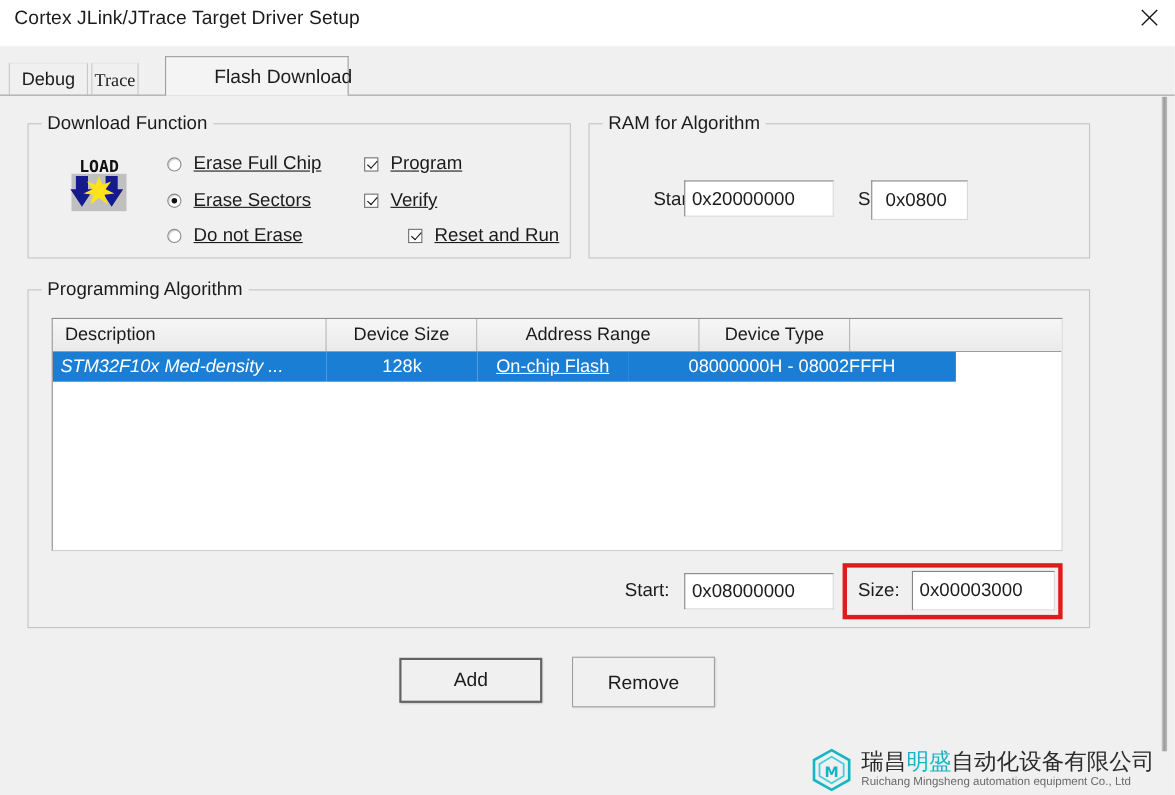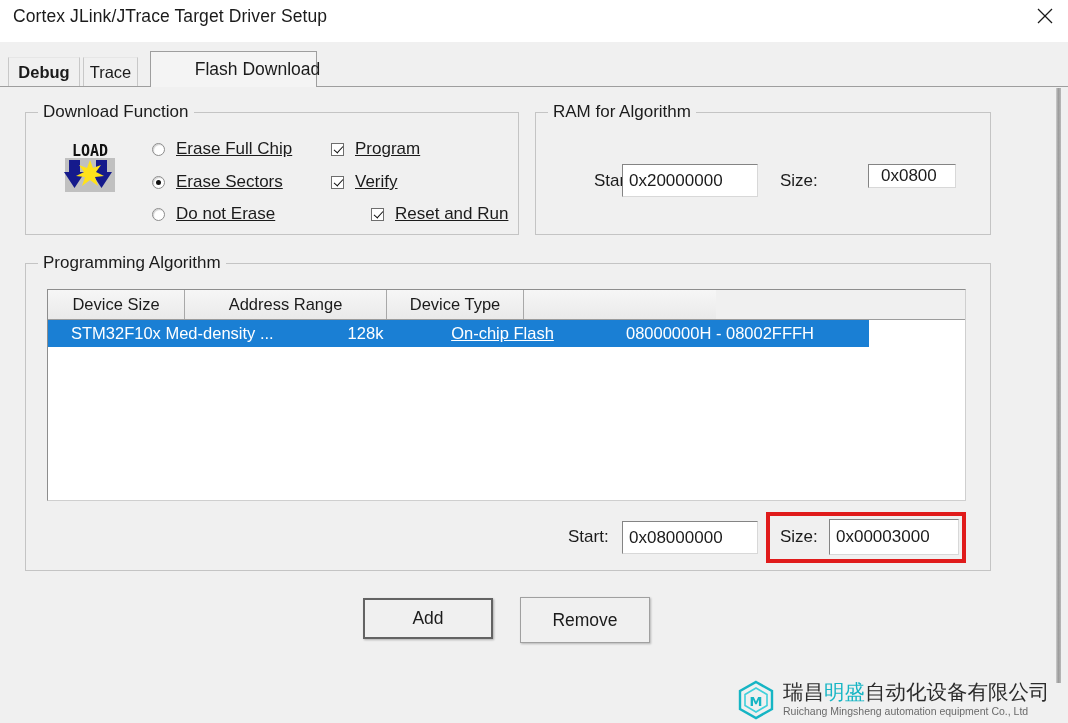--- a/index.html
+++ b/index.html
@@ -55,22 +55,22 @@
   }
   .tab.active {
     height: 36px;
     background: #f4f4f4;
     border-left: 1px solid #9e9e9e;
     border-top: 1px solid #9e9e9e;
     border-right: 1px solid #9e9e9e;
     font-size: 17.5px;
     z-index: 3;
   }
-  #tab-debug  { left: 8px;   width: 72px; font-weight: bold; }
-  #tab-trace  { left: 83px;  width: 55px; }
+  #tab-debug  { left: 8px;   width: 72px; }
+  #tab-trace  { left: 83px;  width: 43px; font-family: Liberation Serif, serif; }
   #tab-flash  { left: 150px; width: 167px; padding-left: 48px; }
 
   
   .tabpage {
     position: absolute; left: 0px; top: 86px; width: 1068px; height: 637px;
     background: #f0f0f0;
     border-top: 1px solid #9e9e9e;
     box-sizing: border-box;
   }
   .panel-scrollbar {
@@ -158,21 +158,21 @@
     font-size: 17px; color: #1b1b1b;
     display: flex; align-items: center;
     padding-left: 6px;
     white-space: nowrap;
     cursor: text;
   }
 
   #lbl-ram-start  { left: 594px; top: 171px; }
   #fld-ram-start  { left: 622px; top: 164px; width: 136px; height: 33px; }
   #lbl-ram-size   { left: 780px; top: 171px; }
-  #fld-ram-size   { left: 868px; top: 164px; width: 88px;  height: 24px; padding-left: 12px; }
+  #fld-ram-size   { left: 792px; top: 164px; width: 88px;  height: 36px; padding-left: 12px; }
 
   #lbl-alg-start  { left: 568px; top: 527px; }
   #fld-alg-start  { left: 622px; top: 521px; width: 136px; height: 33px; }
   #lbl-alg-size   { left: 780px; top: 527px; }
   #fld-alg-size   { left: 829px; top: 519px; width: 130px; height: 36px; }
 
   .red-highlight {
     position: absolute; left: 766px; top: 512px; width: 200px; height: 51px;
     border: 4px solid #e01b1b;
     box-sizing: border-box;
@@ -216,21 +216,21 @@
     font-size: 16.5px;
     cursor: pointer;
   }
   .lv-row.selected { background: transparent; }
   .lv-row .cell {
     height: 27px; display: flex; align-items: center;
     box-sizing: border-box;
     overflow: hidden; white-space: nowrap;
   }
   .lv-row.selected .cell { background: #1a7fd4; color: #ffffff; }
-  .lv-row .cell.c0 { width: 249px; padding-left: 23px; }
+  .lv-row .cell.c0 { width: 249px; padding-left: 7px; font-style: italic; }
   .lv-row .cell.c1 { width: 137px; justify-content: center; }
   .lv-row .cell.c2 { width: 137px; justify-content: center; text-decoration: underline; }
   .lv-row .cell.c3 { width: 298px; justify-content: center; }
 
   
   .btn {
     position: absolute;
     background: #f0f0f0;
     font-size: 17.5px; color: #1b1b1b;
     display: flex; align-items: center; justify-content: center;
@@ -346,20 +346,21 @@
 <div class="textfield" id="fld-ram-start">0x20000000</div>
 <div class="fld-label" id="lbl-ram-size">Size:</div>
 <div class="textfield" id="fld-ram-size">0x0800</div>
 
 <div class="groupbox" id="gb-progalg">
   <div class="gb-title">Programming Algorithm</div>
 </div>
 
 <div class="listview">
   <div class="lv-header">
+    <div class="lv-th c0">Description</div>
     <div class="lv-th c1">Device Size</div>
     <div class="lv-th c3">Address Range</div>
     <div class="lv-th c2">Device Type</div>
     <div class="lv-th c4"></div>
   </div>
   <div class="lv-row selected">
     <div class="cell c0">STM32F10x Med-density ...</div>
     <div class="cell c1">128k</div>
     <div class="cell c2">On-chip Flash</div>
     <div class="cell c3">08000000H - 08002FFFH</div>

